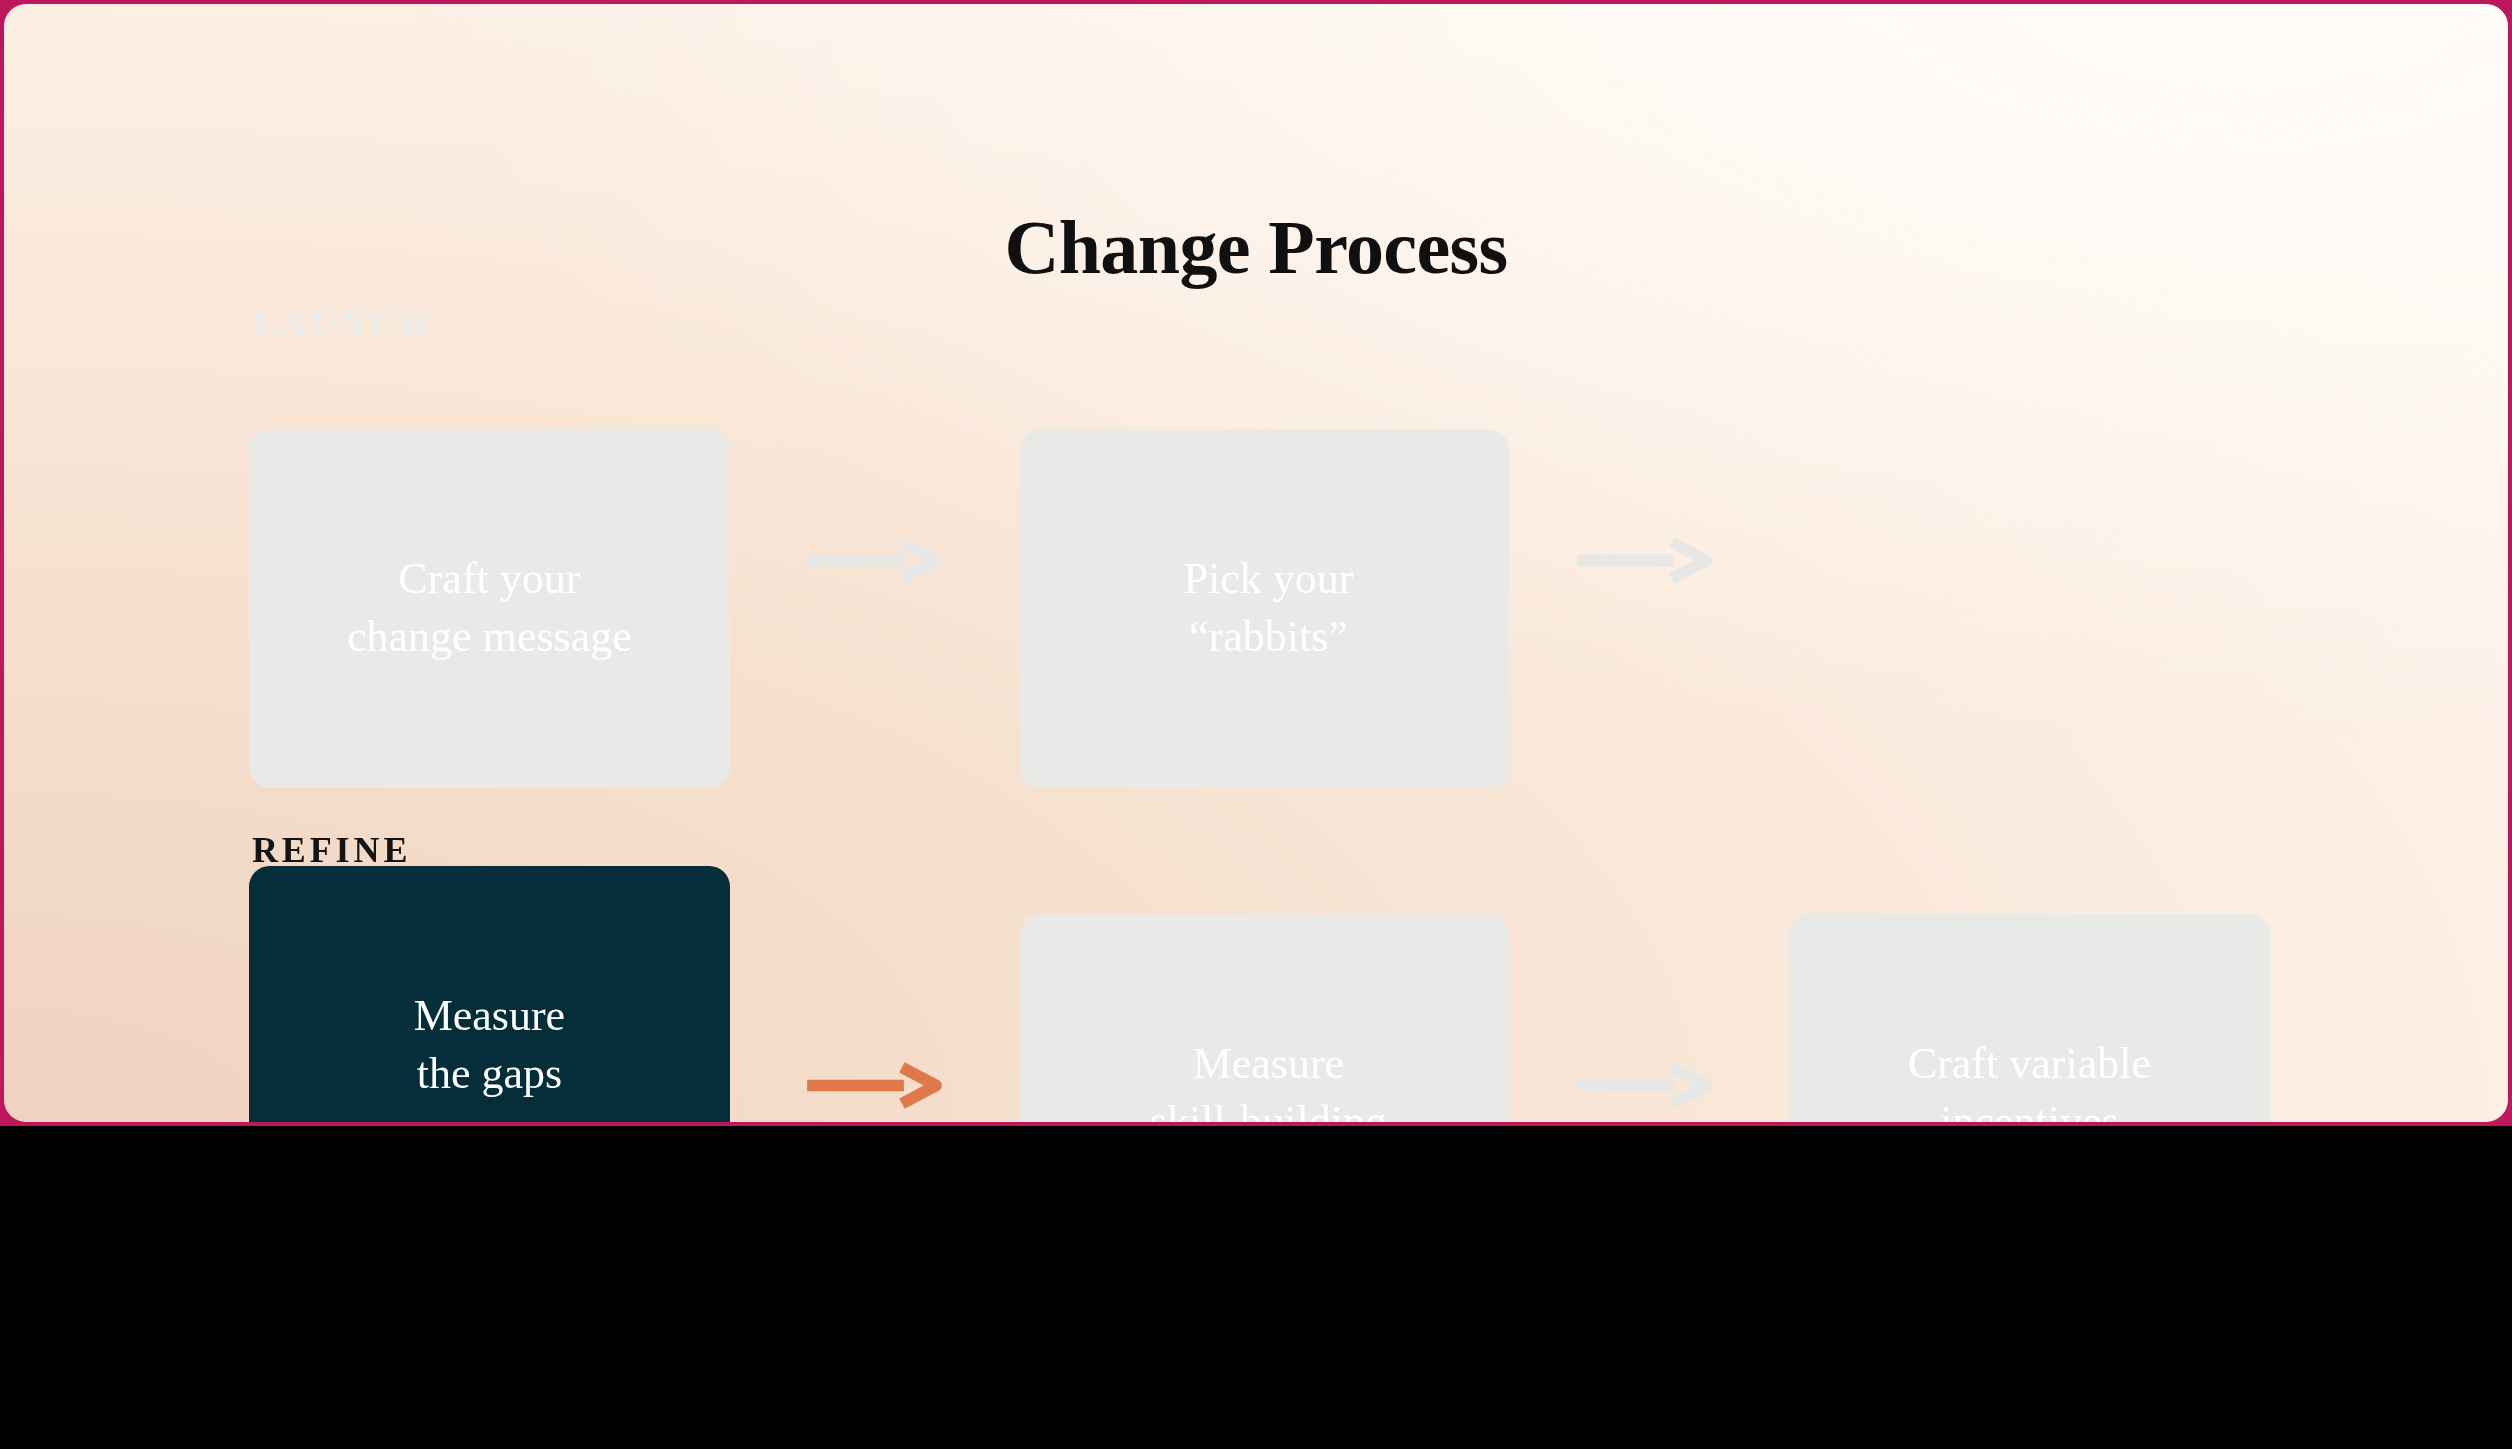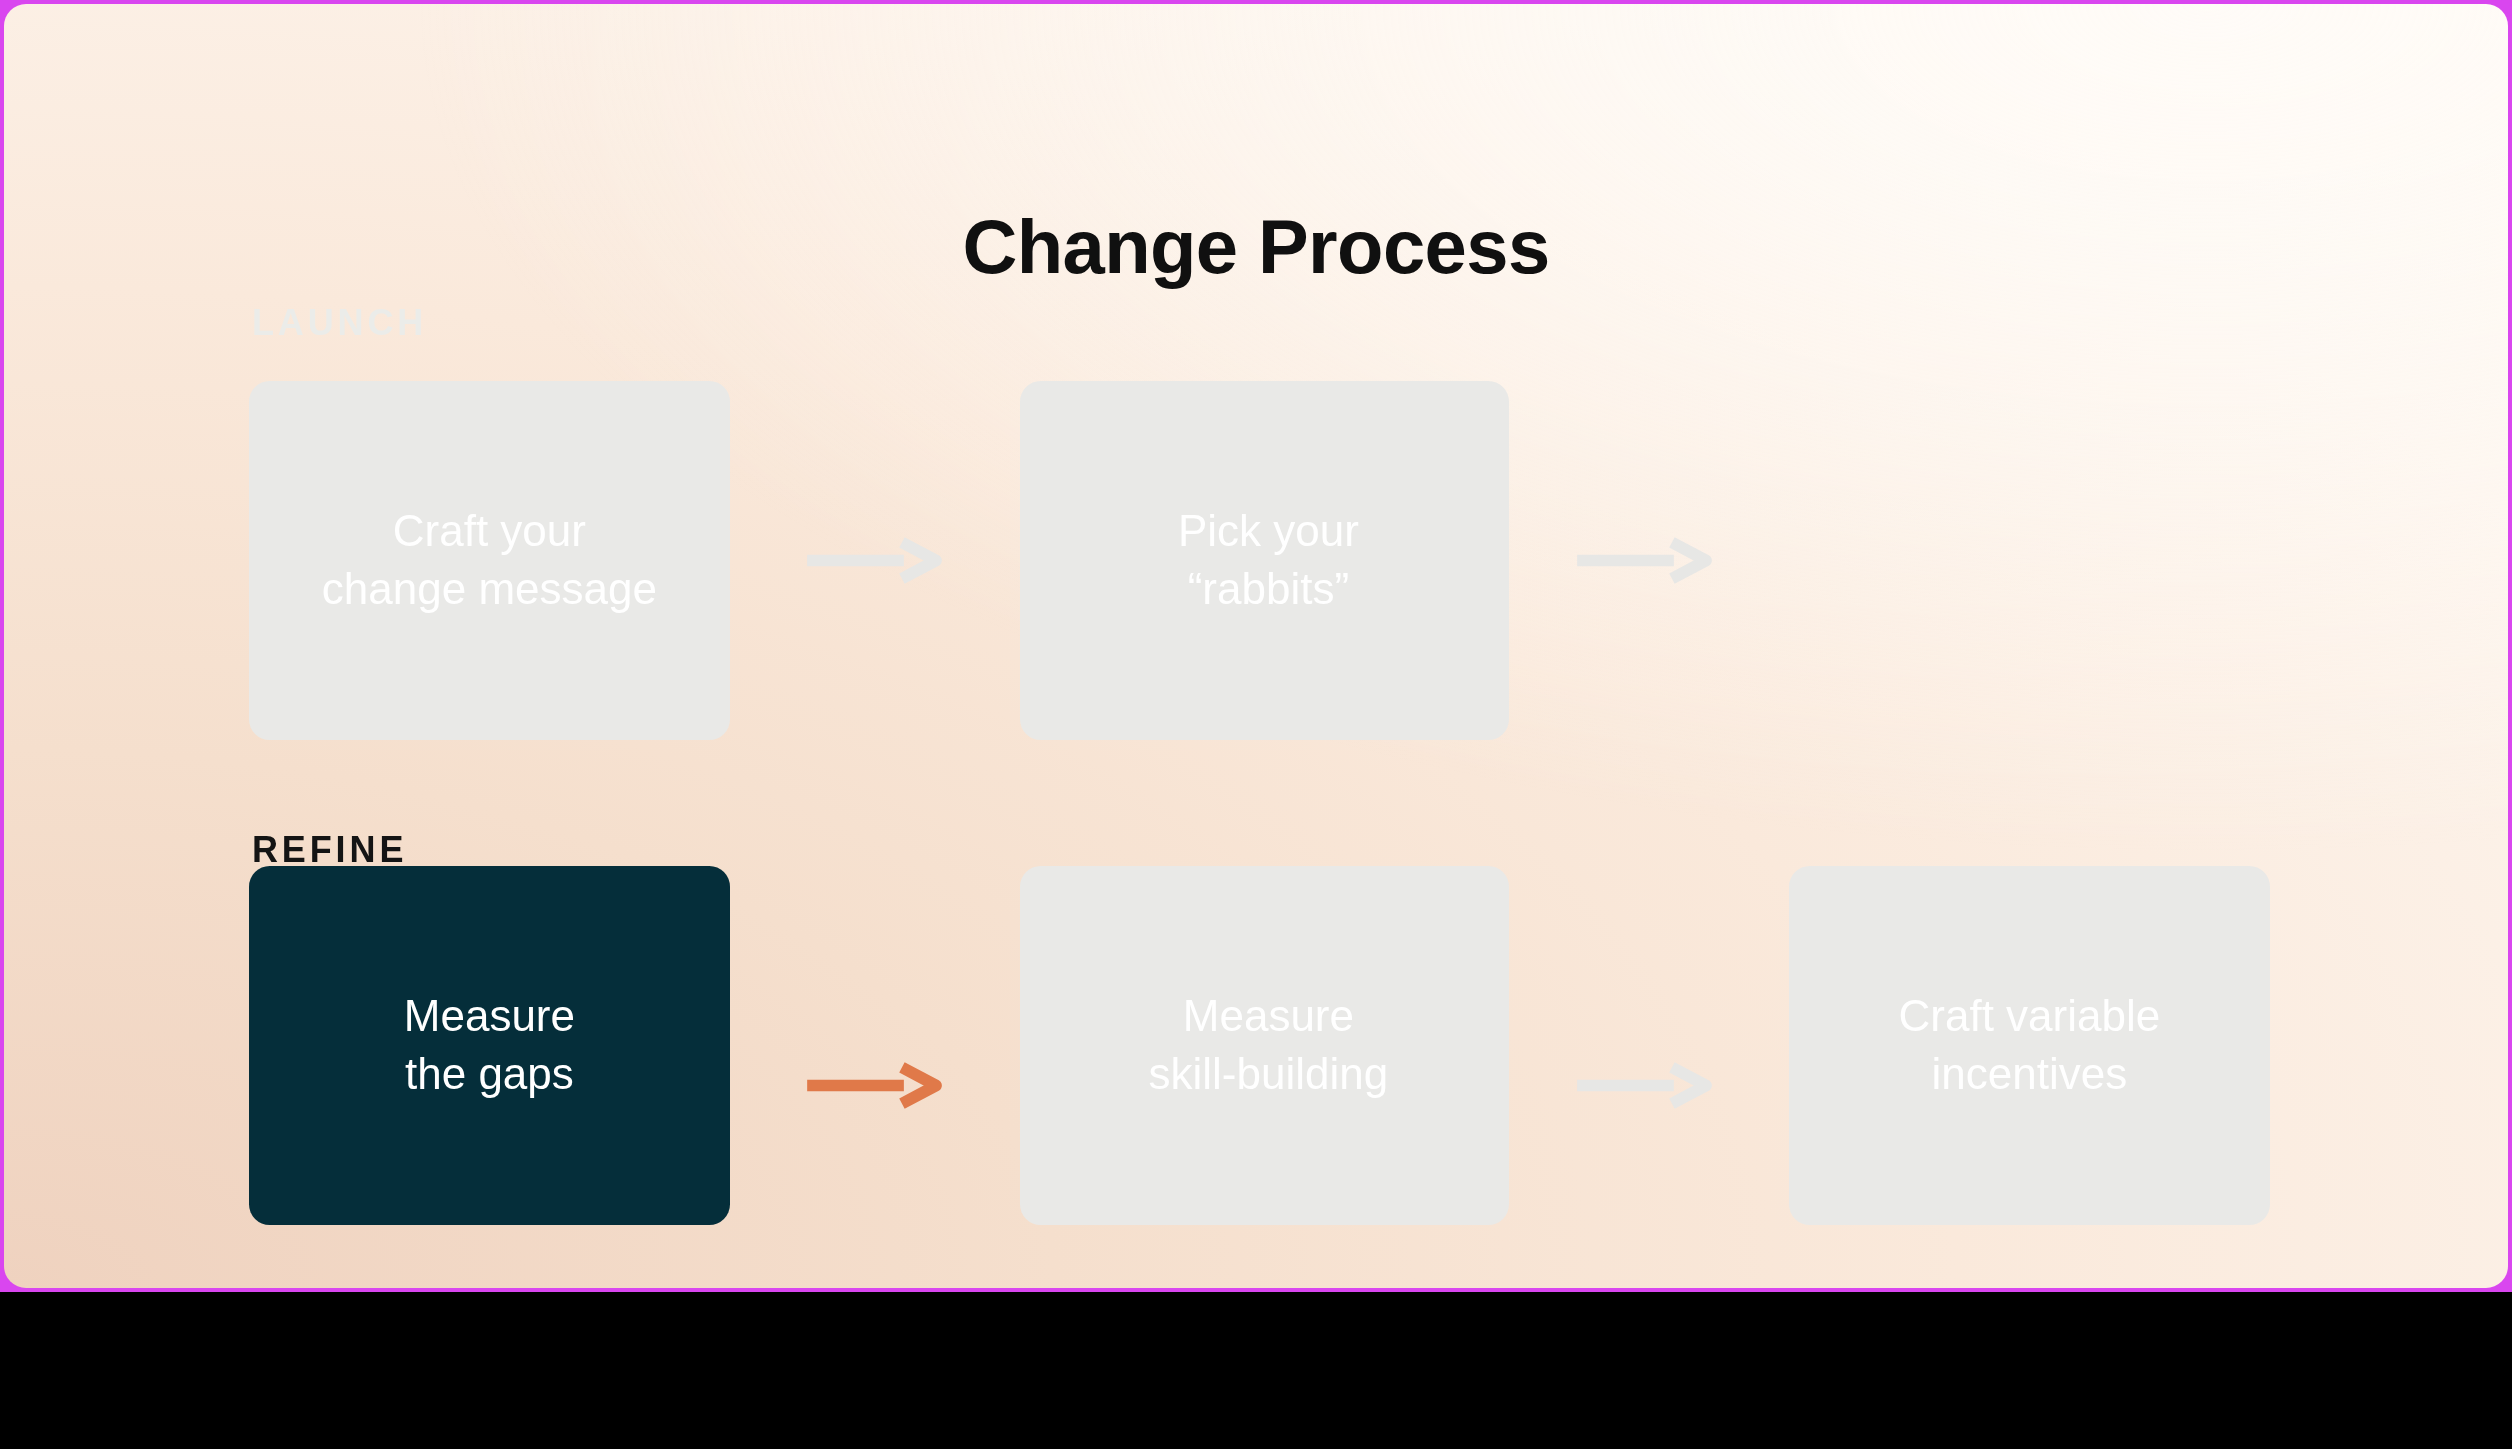--- a/index.html
+++ b/index.html
@@ -6,22 +6,23 @@
     margin: 0;
     padding: 0;
     width: 2512px;
     height: 1450px;
     background: #000000;
     font-family: "Liberation Sans", sans-serif;
   }
   .frame {
     position: relative;
     width: 2512px;
-    height: 1292px;
-    background: #d946ef;
+    height: 1126px;
+    background: #be185d;
+    font-family: Liberation Serif, serif;
   }
   .canvas {
     position: absolute;
     inset: 3.9px;
     border-radius: 22px;
     overflow: hidden;
     background:
       radial-gradient(130% 120% at 88% 0%, rgba(255,252,248,0.95) 0%, rgba(255,252,248,0.0) 55%),
       radial-gradient(150% 150% at 0% 100%, #efd2bf 0%, #f5dfcd 28%, #fae9db 52%, #fdf4ec 78%, #fef9f3 100%);
   }
@@ -57,21 +58,21 @@
     display: flex;
     align-items: center;
     justify-content: center;
     text-align: center;
     font-size: 44px;
     line-height: 1.32;
     font-weight: 400;
     color: #ffffff;
     white-space: pre-line;
   }
-  .step-box.inactive { background: #e9e9e7; }
+  .step-box.inactive { background: #e9e9e7; margin-top: 48px; }
   .step-box.active   { background: #052e3a; }
 
   .r1 { top: 377px; }
   .r2 { top: 862px; }
   .c1 { left: 245px; }
   .c2 { left: 1016px; padding-left: 8px; }
   .c3 { left: 1785px; }
 
   .arrow {
     position: absolute;

